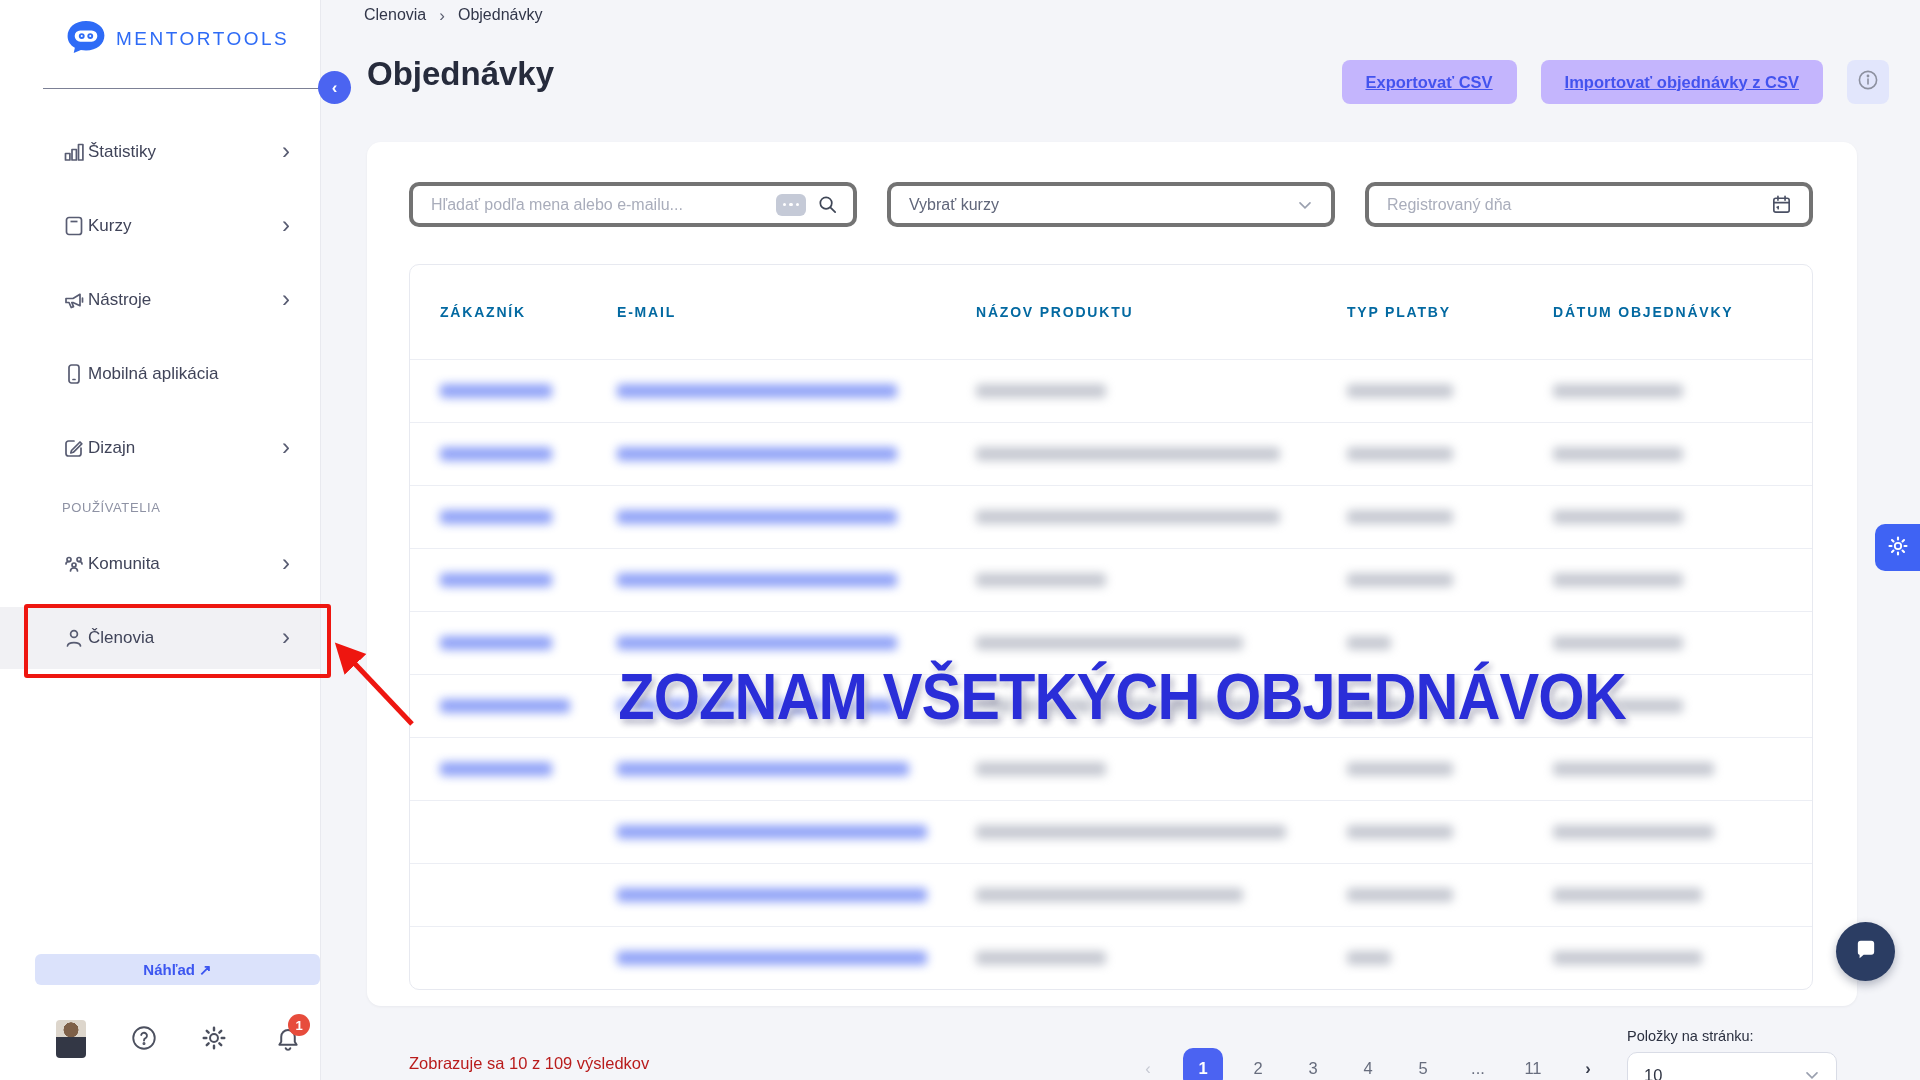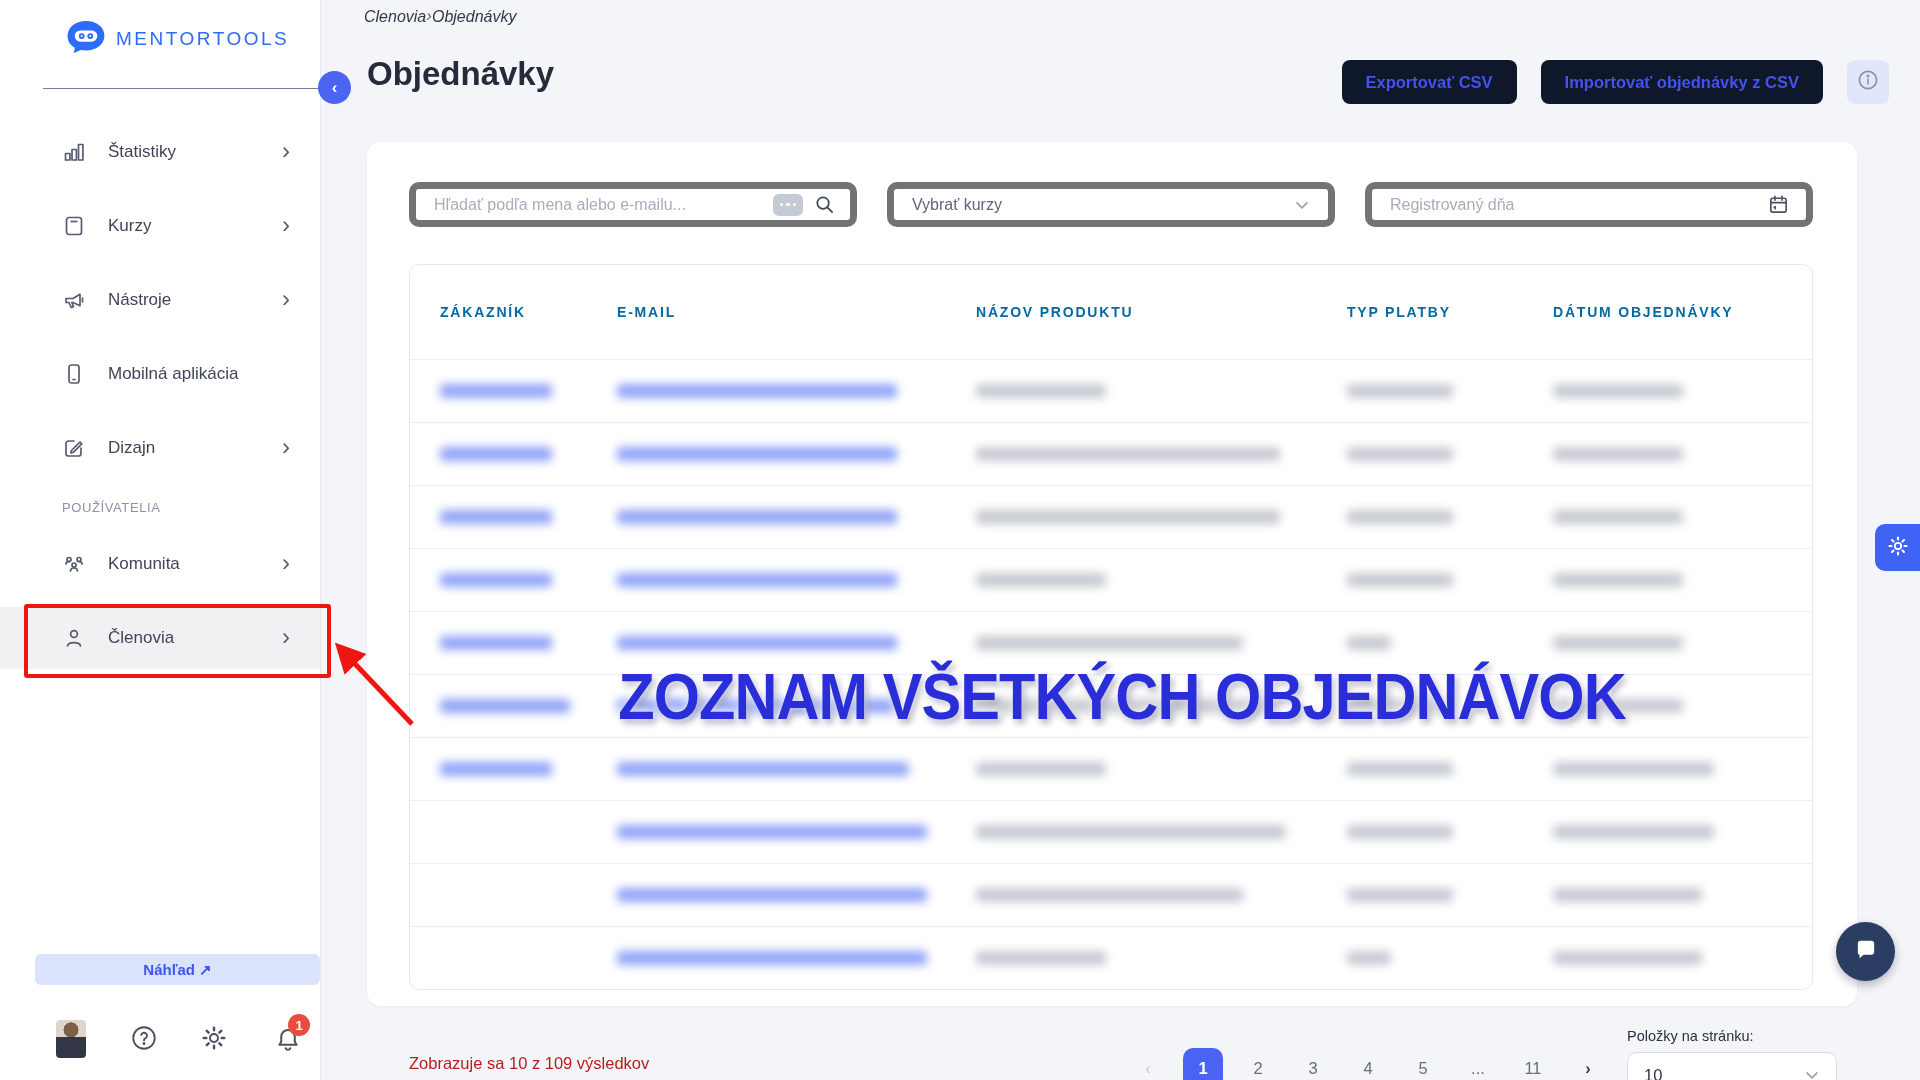--- a/index.html
+++ b/index.html
@@ -7,55 +7,55 @@
   body { font-family:"Liberation Sans", sans-serif; background:#f4f5f9; position:relative; color:#3d4152; }
 
   
   .sidebar { position:absolute; left:0; top:0; width:321px; height:1080px; background:#fff; border-right:1px solid #e8e9ef; z-index:5; }
   .logo { position:absolute; left:66px; top:20px; display:flex; align-items:center; gap:10px; }
   .logo-text { color:#2e6bf6; font-weight:400; font-size:19px; letter-spacing:2.5px; }
   .logo-divider { position:absolute; left:43px; right:0px; top:88px; height:1px; background:#7c8095; }
   .nav { position:absolute; left:0; width:100%; }
   #nav-main { top:124px; }
   #nav-users { top:536px; }
-  .nav-item { height:56px; margin-bottom:18px; display:flex; align-items:center; padding:0 30px 0 62px; gap:20px; font-size:17px; color:#404459; cursor:pointer; }
+  .nav-item { height:56px; margin-bottom:18px; display:flex; align-items:center; padding:0 30px 0 62px; font-size:17px; color:#404459; cursor:pointer; }
   .nav-item.active { background:#f1f1f4; height:62px; margin-top:-3px; }
   .nav-icon { width:26px; height:26px; color:#585c72; flex:0 0 26px; display:flex; align-items:center; }
   .nav-icon svg { width:24px; height:24px; }
   .nav-label { flex:1; }
   .nav-chevron { color:#585c72; font-size:24px; line-height:1; padding-bottom:3px; }
   .section-label { position:absolute; left:62px; top:500px; font-size:13px; color:#8e92a4; letter-spacing:0.6px; }
   .preview-btn { position:absolute; left:35px; top:954px; width:285px; height:31px; background:#dbe2fb; color:#3c56f0; border:none; border-radius:6px; font-size:15px; font-weight:700; font-family:inherit; cursor:pointer; }
   .side-bottom { position:absolute; left:0; bottom:16px; width:100%; height:46px; }
   .avatar { position:absolute; left:56px; top:2px; width:30px; height:38px; border-radius:4px;
     background: radial-gradient(circle at 50% 26%, #7e6048 0 23%, rgba(0,0,0,0) 24%),
                 linear-gradient(180deg,#ddd6cc 0 46%, #333745 46%); cursor:pointer; }
   .side-ico { position:absolute; top:6px; width:30px; height:30px; color:#4c505f; cursor:pointer; }
   .side-ico svg { width:28px; height:28px; }
   #help-ico { left:130px; }
   #gear-ico { left:200px; }
   #bell-ico { left:274px; top:8px; }
   .badge { position:absolute; left:288px; top:-4px; width:22px; height:22px; border-radius:50%; background:#e74c3c; color:#fff; font-size:13px; font-weight:700; display:flex; align-items:center; justify-content:center; }
 
   
   .main { position:absolute; left:321px; top:0; right:0; bottom:0; }
-  .breadcrumb { position:absolute; left:43px; top:6px; font-size:16px; color:#32374a; display:flex; align-items:flex-end;font-style:italic; }
+  .breadcrumb { position:absolute; left:43px; top:6px; font-size:16px; color:#32374a; display:flex; gap:13px; align-items:flex-start; }
   .breadcrumb .sep { color:#5a5e70; font-size:17px; }
   .breadcrumb .crumb { cursor:pointer; }
   .collapse-btn { position:absolute; left:-3px; top:71px; width:33px; height:33px; border-radius:50%; background:#4b64f1; color:#fff; border:none; font-size:17px; font-weight:700; cursor:pointer; z-index:8; font-family:inherit; }
   .page-title { position:absolute; left:46px; top:55px; font-size:33px; font-weight:700; color:#262b3c; }
   .actions { position:absolute; top:60px; right:31px; display:flex; gap:24px; align-items:center; }
   .btn { height:44px; border:none; border-radius:8px; font-size:16.5px; font-weight:700; font-family:inherit; cursor:pointer; padding:0 24px; }
-  .btn-light { background:#0f172a; color:#4353ee; }
+  .btn-light { background:#c4b5fd; color:#4353ee;text-decoration:underline; }
   .btn-info { background:#e2e6fc; color:#8c909f; width:42px; padding:0; display:flex; align-items:center; justify-content:center; }
   .btn-primary { background:#4b63f2; color:#fff; display:flex; align-items:center; gap:14px; padding:0 26px; }
   .btn-primary .plus { font-size:20px; font-weight:400; }
 
   .card { position:absolute; left:46px; top:142px; width:1490px; height:864px; background:#fff; border-radius:14px; box-shadow:0 1px 3px rgba(16,24,40,.05); }
-  .filter { position:absolute; top:40px; height:45px; border:7px solid #737373; border-radius:10px; background:#fff; display:flex; align-items:center; }
+  .filter { position:absolute; top:40px; height:45px; border:4px solid #737373; border-radius:10px; background:#fff; display:flex; align-items:center; }
   #f-search { left:42px; width:448px; }
   #f-search input { border:none; outline:none; flex:1; font-size:16px; font-family:inherit; color:#3d4152; padding:0 8px 0 18px; background:transparent; }
   #f-search input::placeholder { color:#a9adbb; }
   .dots-badge { width:30px; height:22px; border-radius:6px; background:#c5cad7; display:flex; align-items:center; justify-content:center; gap:3px; margin-right:10px; }
   .dots-badge i { width:3.5px; height:3.5px; border-radius:50%; background:#fff; }
   .search-glass { margin-right:14px; color:#3f4656; display:flex; }
   #f-select { left:520px; width:448px; padding:0 16px 0 18px; font-size:16px; color:#60667a; cursor:pointer; justify-content:space-between; }
   #f-date { left:998px; width:448px; padding:0 16px 0 18px; justify-content:space-between; }
   #f-date input { border:none; outline:none; flex:1; font-size:16px; font-family:inherit; background:transparent; }
   #f-date input::placeholder { color:#a9adbb; }

